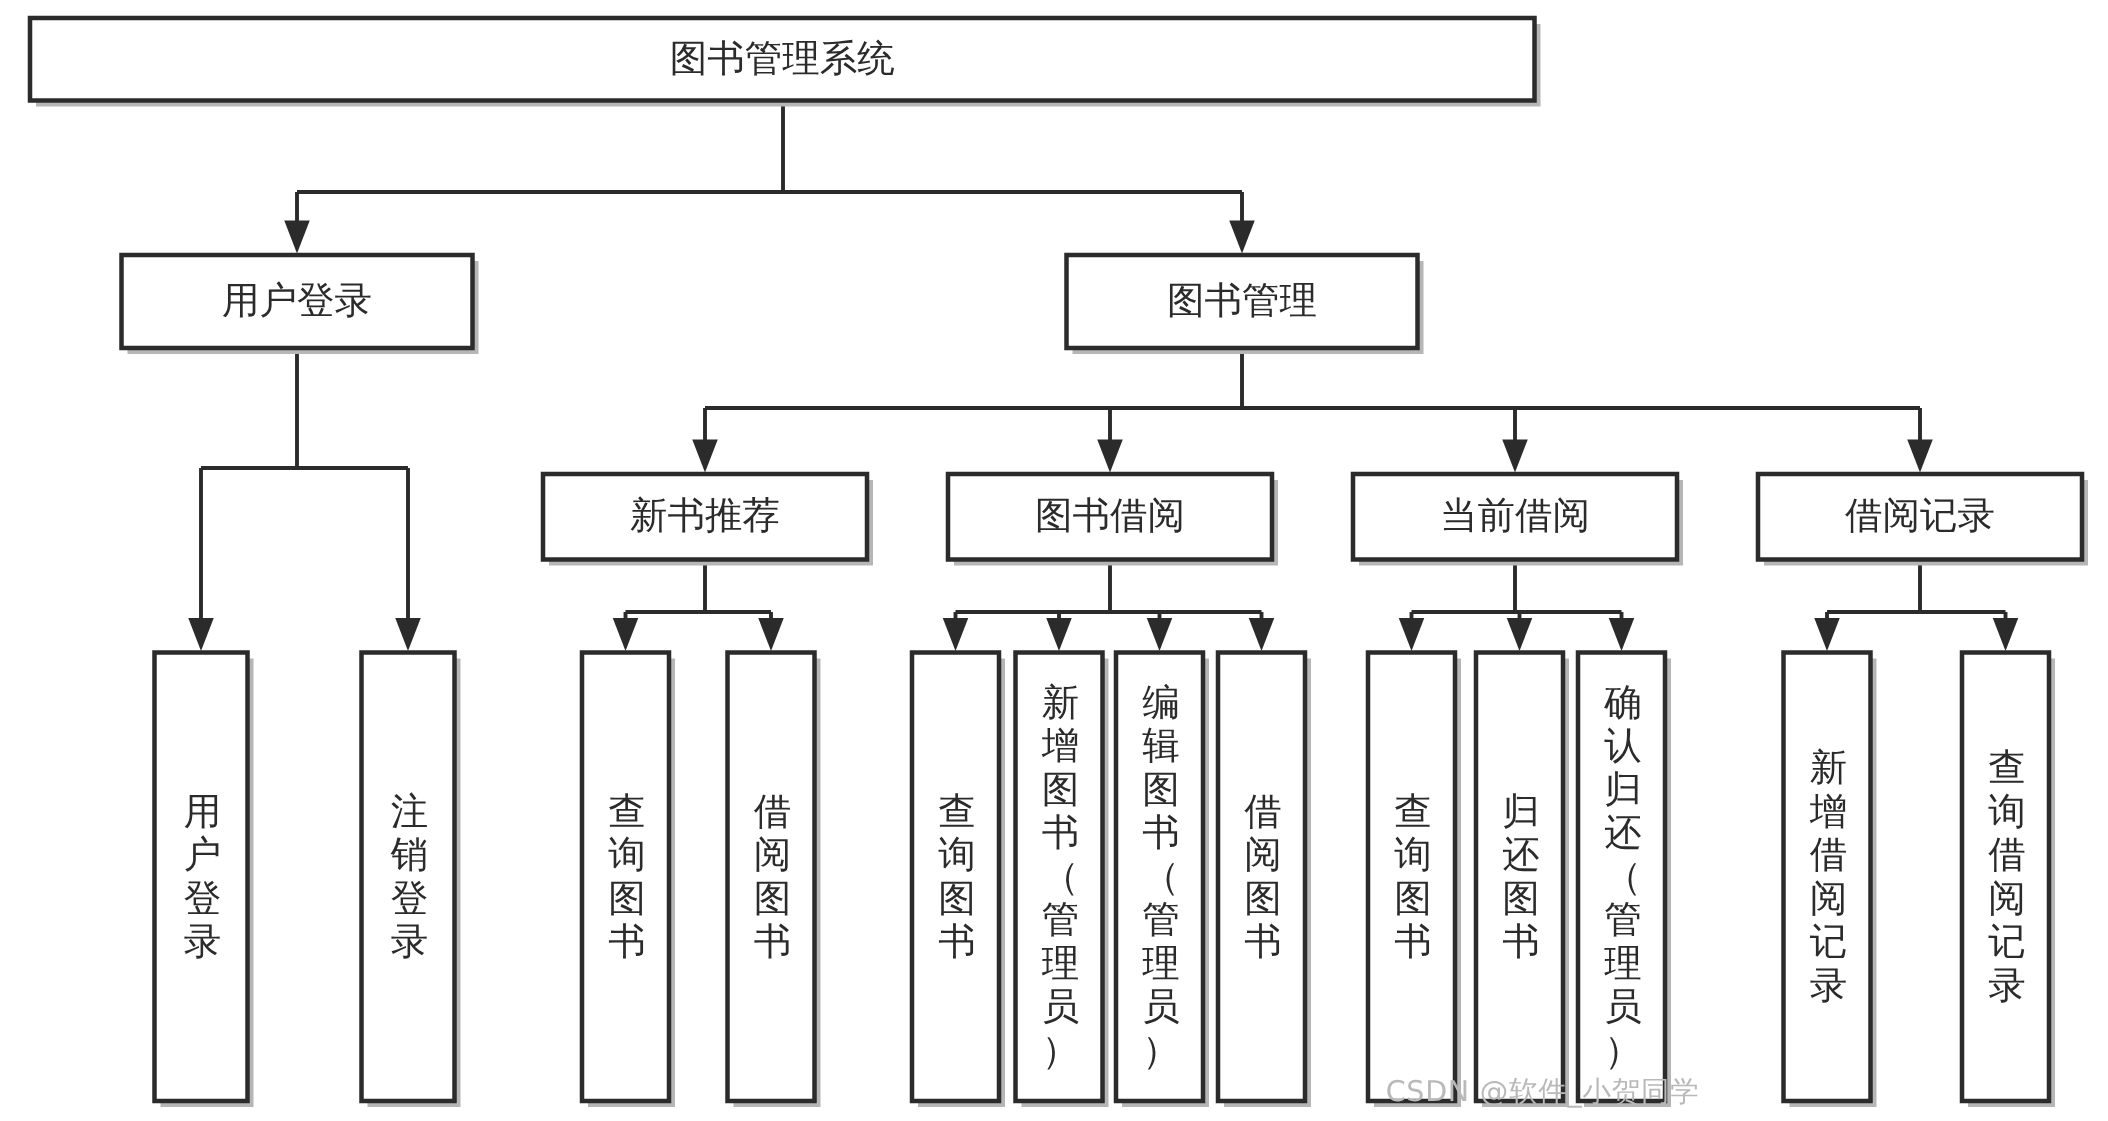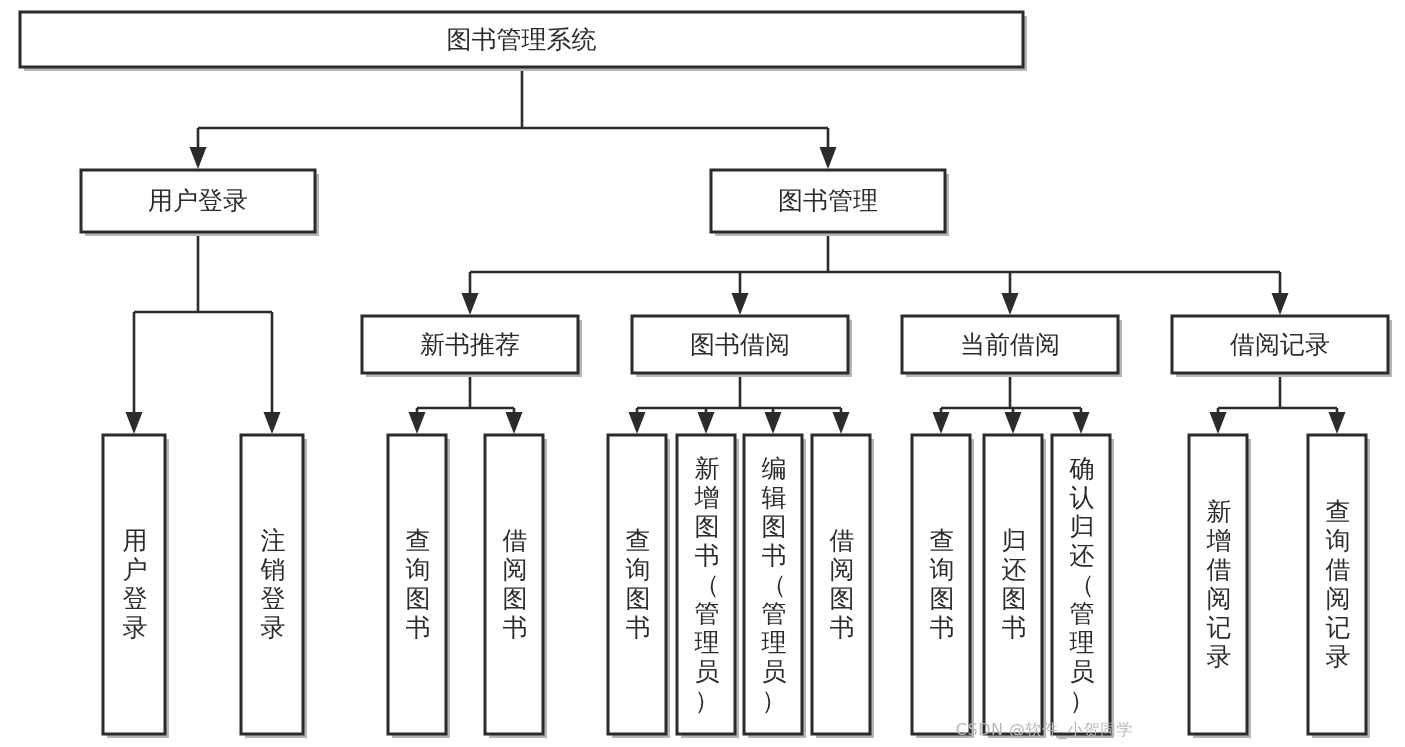--- a/index.html
+++ b/index.html
@@ -55,21 +55,21 @@
     fill: #2b2b2b;
     font-family: "DejaVu Sans", "Liberation Sans", sans-serif;
     font-size: 25px;
     text-anchor: middle;
   }
   .watermark {
     position: absolute;
     right: 14px;
     bottom: 6px;
     font-family: "DejaVu Sans", "Liberation Sans", sans-serif;
-    font-size: 16px;
+    font-size: 19px;
     color: #b9b9b9;
     white-space: nowrap;
     letter-spacing: 0.5px;
   }
 </style>
 </head>
 <body>
 
 <div id="diagram-root">
   <svg class="diagram-canvas" viewBox="0 0 1405 747">

